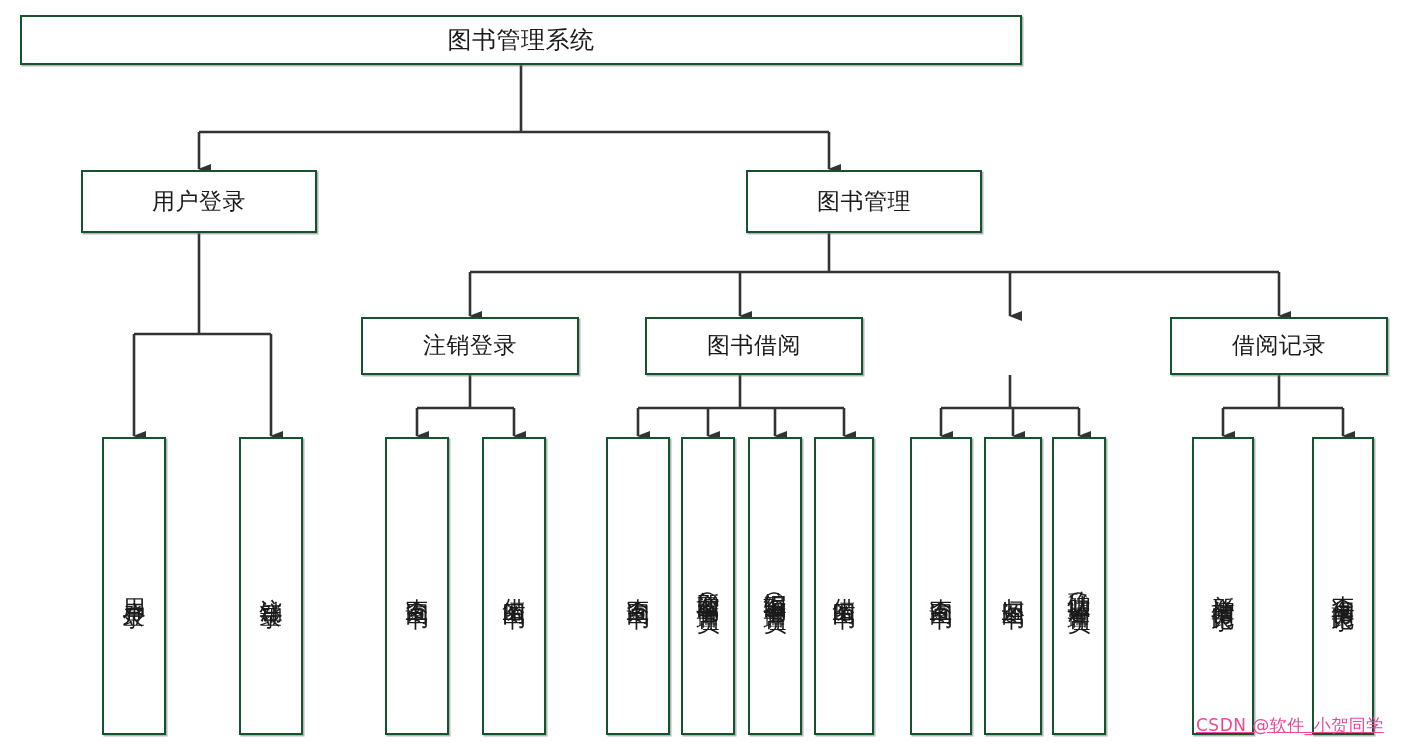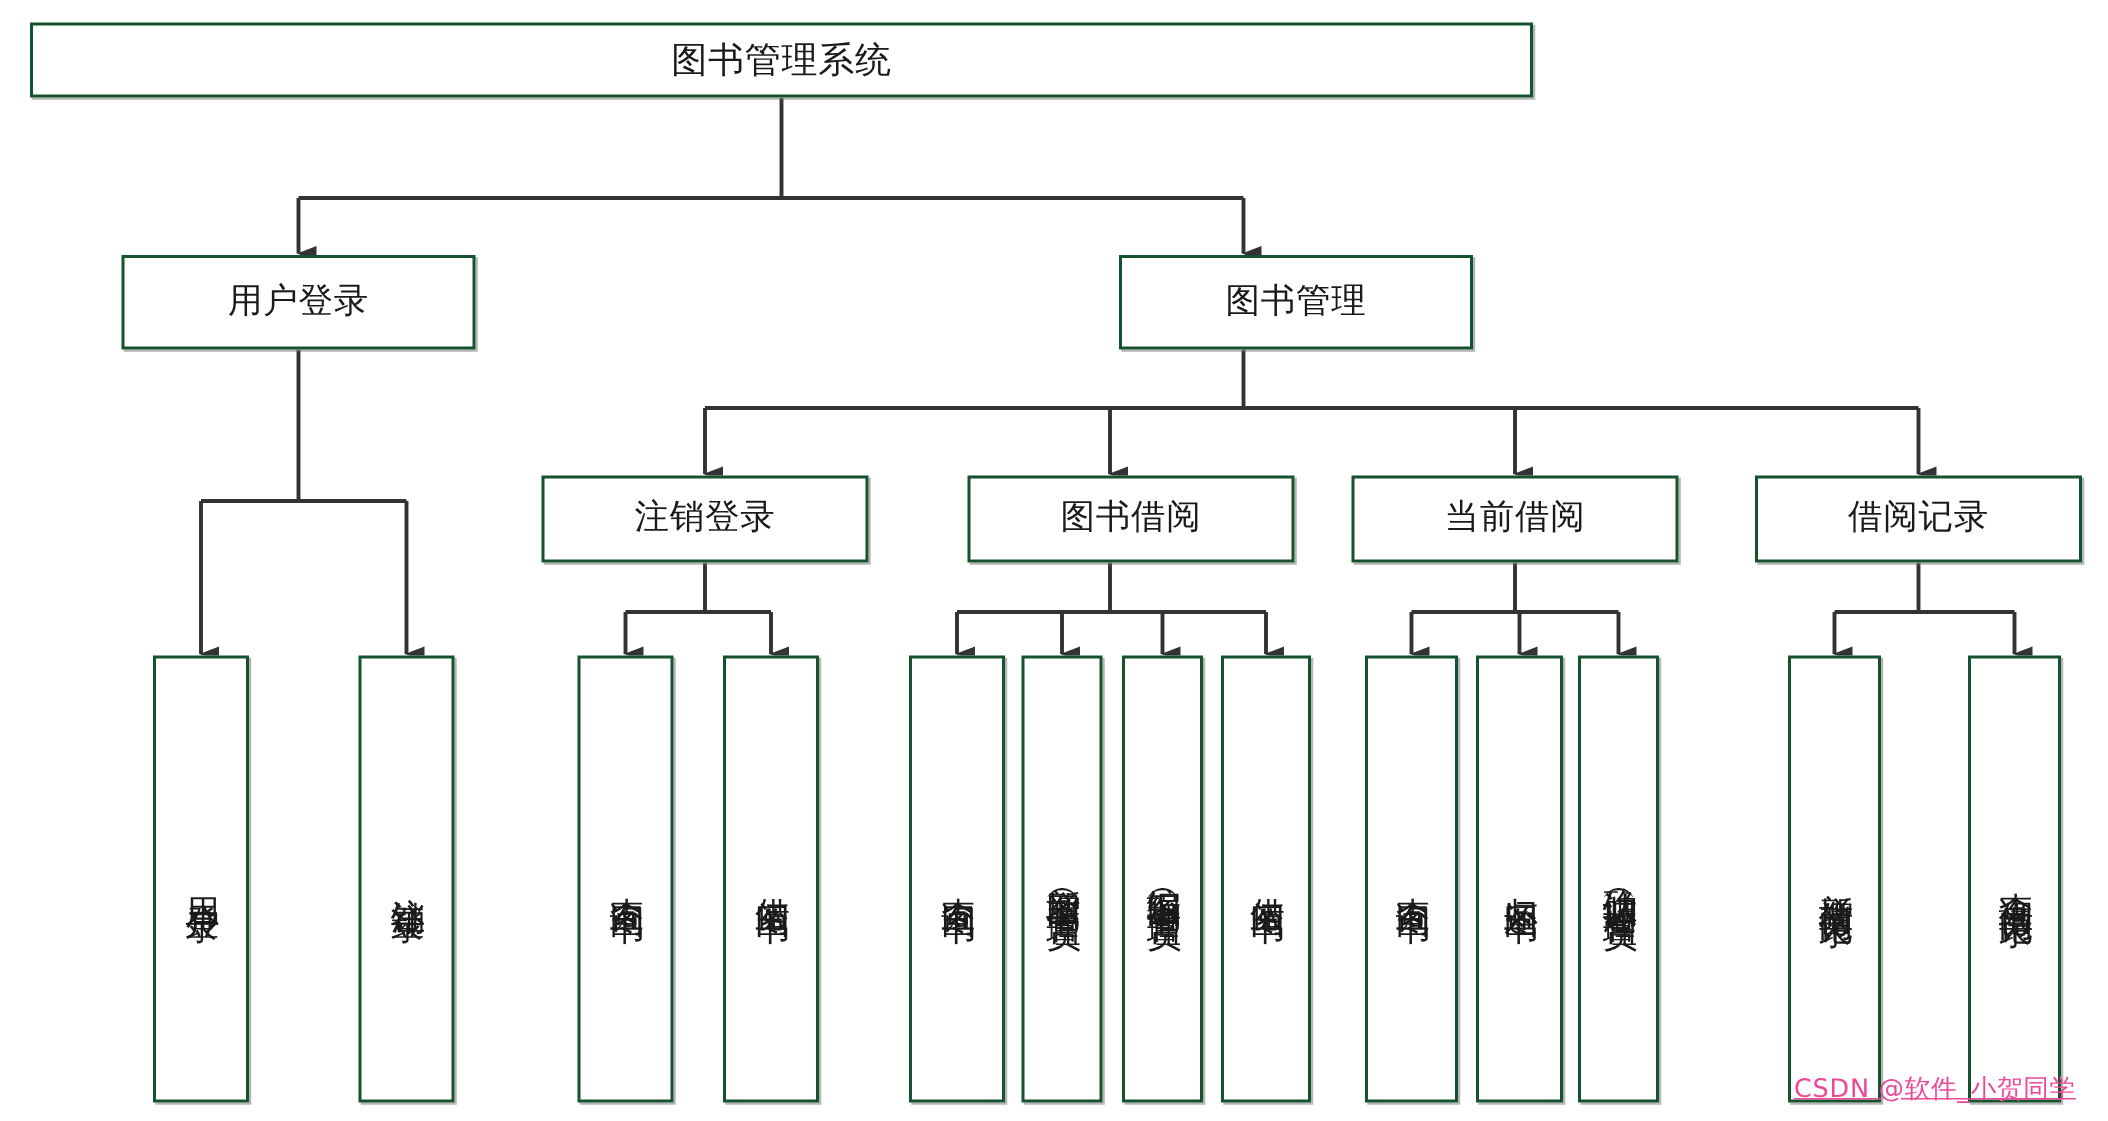--- a/index.html
+++ b/index.html
@@ -123,23 +123,20 @@
   <div class="node horiz" style="left: 746px; top: 170px; width: 236px; height: 63px;">
     <span class="label">图书管理</span>
   </div>
 
   <div class="node horiz" style="left: 361px; top: 317px; width: 218px; height: 58px;">
     <span class="label">注销登录</span>
   </div>
   <div class="node horiz" style="left: 645px; top: 317px; width: 218px; height: 58px;">
     <span class="label">图书借阅</span>
   </div>
-  <div class="node horiz" style="left: 901px; top: 317px; width: 218px; height: 58px;">
-    <span class="label">当前借阅</span>
-  </div>
   <div class="node horiz" style="left: 1170px; top: 317px; width: 218px; height: 58px;">
     <span class="label">借阅记录</span>
   </div>
 
   <div class="node vert" style="left: 102px; top: 437px; width: 64px; height: 298px;">
     <span class="label">用户登录</span>
   </div>
   <div class="node vert" style="left: 239px; top: 437px; width: 64px; height: 298px;">
     <span class="label">注销登录</span>
   </div>

